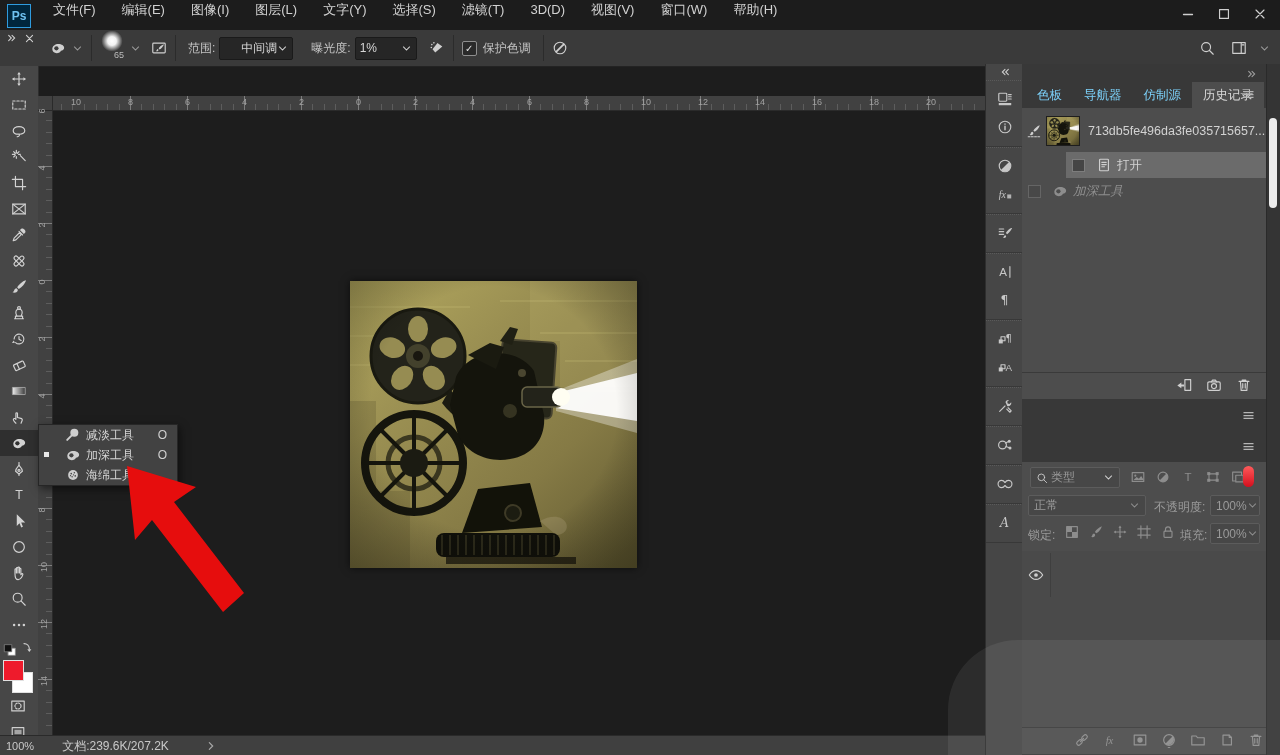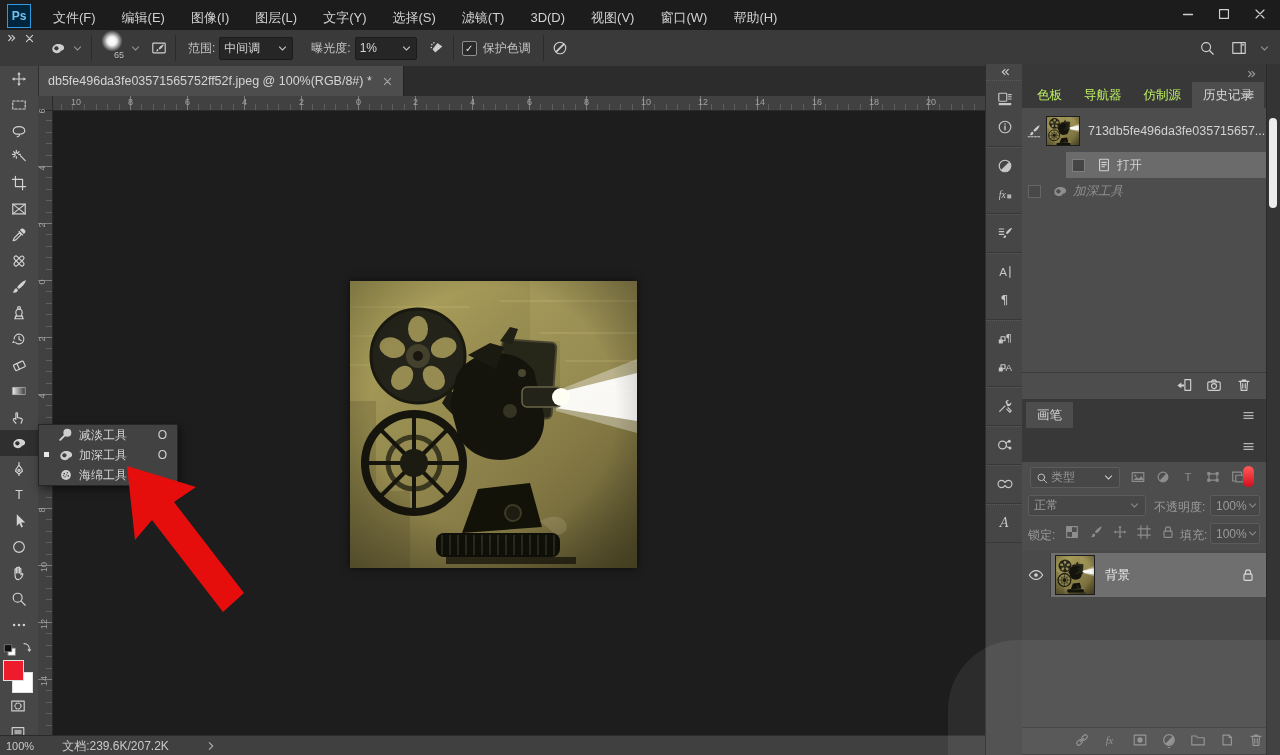--- a/index.html
+++ b/index.html
@@ -7,21 +7,21 @@
        font-family:"Liberation Sans","DejaVu Sans",sans-serif;
        font-size:12px;color:#cfcfcf;background:#1d1d1d;user-select:none;}
   .abs{position:absolute;}
   .icn{display:inline-flex;align-items:center;justify-content:center;color:#cfcfcf;}
   .icn svg{display:block;}
   .dim{color:#8d8d8d;}
   
   #titlebar{left:0;top:0;width:1280px;height:30px;background:#1c1c1c;border-bottom:1px solid #101010;}
   #ps-logo{left:7px;top:4px;width:22px;height:22px;background:#00263d;border:1px solid #2f9bde;
     color:#6fc1f0;font-size:12px;font-weight:bold;display:flex;align-items:center;justify-content:center;}
-  #menubar{left:40px;top:8px;height:20px;display:flex;align-items:center;}
+  #menubar{left:40px;top:0;height:20px;display:flex;align-items:center;}
   .menu-item{padding:0 13px;line-height:30px;color:#d2d2d2;font-size:13px;cursor:default;}
   #win-controls{right:2px;top:0;height:30px;display:flex;}
   .winbtn{width:36px;height:28px;display:flex;align-items:center;justify-content:center;color:#cfcfcf;}
   
   #optionsbar{left:0;top:30px;width:1280px;height:36px;background:#3a3a3a;border-bottom:1px solid #232323;
     display:flex;align-items:center;}
   .opt-sep{width:1px;height:26px;background:#2b2b2b;margin:0 8px;}
   .opt-label{color:#c4c4c4;font-size:12px;margin:0 4px;}
   .opt-field{background:#262626;border:1px solid #1a1a1a;border-radius:2px;height:21px;
     display:flex;align-items:center;color:#d6d6d6;padding:0 4px;font-size:12px;}
@@ -54,32 +54,32 @@
   .rnum{position:absolute;font-size:9px;color:#a2a2a2;}
   #ruler-corner{left:38px;top:96px;width:14px;height:14px;background:#414141;border-right:1px solid #2a2a2a;border-bottom:1px solid #2a2a2a;}
   #canvas{left:52px;top:110px;width:933px;height:625px;background:#1d1d1d;}
   #artwork{left:350px;top:281px;width:287px;height:287px;box-shadow:0 0 8px rgba(0,0,0,.6);}
   
   #statusbar{left:0;top:735px;width:985px;height:20px;background:#404040;border-top:1px solid #2a2a2a;
     display:flex;align-items:center;color:#c9c9c9;}
   
   #flyout{left:38px;top:424px;width:138px;background:#424242;border:1px solid #262626;
     box-shadow:2px 3px 8px rgba(0,0,0,.5);z-index:30;}
-  .fly-row{height:20px;display:flex;align-items:center;color:#d6d6d6;font-size:12px;position:relative;padding-left:18px;}
+  .fly-row{height:20px;display:flex;align-items:center;color:#d6d6d6;font-size:12px;position:relative;padding-left:25px;}
   .fly-row .icn{width:18px;margin-right:4px;}
   .fly-short{position:absolute;right:10px;color:#cfcfcf;}
   .fly-mark{position:absolute;left:5px;top:7px;width:5px;height:5px;background:#e8e8e8;}
   
   #dockstrip{left:985px;top:64px;width:37px;height:691px;background:#464646;border-left:1px solid #2e2e2e;}
   .strip-group{border-bottom:1px solid #383838;padding:4px 0 5px;border-top:1px dotted #5a5a5a;}
   .strip-ico{width:37px;height:28px;display:flex;align-items:center;justify-content:center;color:#c7c7c7;}
   #dock{left:1022px;top:64px;width:244px;height:691px;background:#383838;}
   .dockhdr{position:absolute;color:#9f9f9f;}
   .tabsrow{position:absolute;left:0;width:244px;display:flex;align-items:flex-end;padding-left:4px;box-sizing:border-box;}
-  .ptab{padding:0 11px;height:26px;line-height:26px;font-size:12.5px;color:#bef264;background:transparent;}
+  .ptab{padding:0 11px;height:26px;line-height:26px;font-size:12.5px;color:#7dd3fc;background:transparent;}
   .ptab.active{background:#4d4d4d;color:#d8d8d8;}
   .hamb{position:absolute;right:10px;color:#b5b5b5;}
   .panelbg{position:absolute;left:0;width:244px;background:#4d4d4d;}
   .hist-row{position:absolute;left:0;width:244px;display:flex;align-items:center;font-size:12.5px;color:#d2d2d2;}
   .hist-row.sel{background:#6b6b6b;margin-left:44px;}
   .hist-well{width:11px;height:11px;border:1px solid #7d7d7d;margin-left:6px;background:#454545;}
   .thumb{border:1px solid #1e1e1e;background:#6f6747;}
   .fieldbox{position:absolute;height:21px;background:#474747;border:1px solid #5c5c5c;border-radius:2px;
      display:flex;align-items:center;padding:0 5px;color:#9a9a9a;box-sizing:border-box;}
   .ctl-label{position:absolute;color:#9a9a9a;font-size:12px;}
@@ -221,21 +221,21 @@
       </span>
     <span class="icn" style="margin-left:10px" id="opt-brushpanel">
         <svg viewBox="0 0 18 18" width="16" height="16" fill="none" stroke="currentColor" stroke-width="1.3" stroke-linecap="round" stroke-linejoin="round">
           <rect x="2" y="3.5" width="14" height="11" rx="1"></rect>
           <path fill="currentColor" stroke="none" d="M13.8 5.2c-1.8.6-4.4 2.8-5.2 4.4l1.2 1.2c1.6-.8 3.8-3.2 4.8-5.6z"></path>
           <path fill="currentColor" stroke="none" d="M7.6 10.2c-.7.2-1.1.6-1.2 1.2-.1.5-.4.8-.9 1 .8.5 2 .3 2.6-.4.3-.5.4-1 .1-1.4z"></path>
         </svg>
       </span>
     <div class="opt-sep"></div>
     <span class="opt-label">范围:</span>
-    <div class="opt-field" style="width:64px;justify-content:space-between">
+    <div class="opt-field" style="width:64px;justify-content:flex-end">
       <span>中间调</span>
       <span class="icn" id="chev-range">
           <svg viewBox="0 0 18 18" width="11" height="11" fill="none" stroke="currentColor" stroke-width="1.8" stroke-linecap="round">
             <path d="M4 6.5l5 5 5-5"></path>
           </svg>
         </span>
     </div>
     <span class="opt-label" style="margin-left:18px">曝光度:</span>
     <div class="opt-field" style="width:52px;justify-content:space-between">
       <span>1%</span>
@@ -291,30 +291,20 @@
           <path d="M9 5l4 4-4 4M4 5l4 4-4 4"></path>
         </svg>
       </span>
     <span class="icn" id="mh-close">
         <svg viewBox="0 0 18 18" width="11" height="11" fill="none" stroke="currentColor" stroke-width="1.8" stroke-linecap="round">
           <path d="M4 4l10 10M14 4L4 14"></path>
         </svg>
       </span>
   </div>
 
-  <div id="tabbar" class="abs">
-    <div id="doc-tab" class="abs">
-      <span>db5fe496da3fe03571565752ff52f.jpeg @ 100%(RGB/8#) *</span>
-      <span class="icn" id="tab-close">
-          <svg viewBox="0 0 18 18" width="11" height="11" fill="none" stroke="currentColor" stroke-width="1.8" stroke-linecap="round">
-            <path d="M4 4l10 10M14 4L4 14"></path>
-          </svg>
-        </span>
-    </div>
-  </div>
 
   <div id="toolbar" class="abs">
       <div class="tool">
         <svg viewBox="0 0 18 18" width="16" height="16" fill="none" stroke="currentColor" stroke-width="1.3" stroke-linecap="round" stroke-linejoin="round">
           <path d="M9 3v12M3 9h12"></path>
           <path fill="currentColor" stroke="none" d="M9 1l2 3H7zM9 17l2-3H7zM1 9l3-2v4zM17 9l-3-2v4z"></path>
         </svg>
       </div>
       <div class="tool">
         <svg viewBox="0 0 18 18" width="16" height="16" fill="none" stroke="currentColor" stroke-width="1.3" stroke-linecap="round" stroke-linejoin="round">
@@ -726,23 +716,20 @@
             </svg>
           </span>
           <span class="icn">
             <svg viewBox="0 0 18 18" width="16" height="16" fill="none" stroke="currentColor" stroke-width="1.3" stroke-linecap="round" stroke-linejoin="round">
               <path d="M3.5 5h11M7 5V3.5h4V5M5 5l.8 10h6.4L13 5M7.6 7.5v5M10.4 7.5v5"></path>
             </svg>
           </span>
         </div>
     </div>
 
-    <div class="tabsrow" style="top:336px;height:30px;align-items:center" id="brush-tabs">
-        <span class="ptab active">画笔</span>
-      </div>
     <span class="hamb icn" style="top:344px" id="brush-menu">
         <svg viewBox="0 0 18 18" width="15" height="15" fill="none" stroke="currentColor" stroke-width="1.5">
           <path d="M3 5.5h12M3 9h12M3 12.5h12"></path>
         </svg>
       </span>
 
     <span class="hamb icn" style="top:375px" id="layers-menu">
         <svg viewBox="0 0 18 18" width="15" height="15" fill="none" stroke="currentColor" stroke-width="1.5">
           <path d="M3 5.5h12M3 9h12M3 12.5h12"></path>
         </svg>
@@ -866,32 +853,20 @@
       </div>
     </div>
 
     <div class="panelbg" style="top:487px;height:176px;background:#4a4a4a">
       <div style="position:absolute;left:0;top:2px;width:244px;height:44px">
         <div style="position:absolute;left:0;top:0;width:28px;height:44px;border-right:1px solid #3f3f3f;display:flex;align-items:center;justify-content:center">
           <span class="icn" id="eye">
               <svg viewBox="0 0 18 18" width="16" height="16" fill="none" stroke="currentColor" stroke-width="1.3" stroke-linecap="round" stroke-linejoin="round">
                 <path d="M1.5 9C3.5 5.6 6 4 9 4s5.5 1.6 7.5 5c-2 3.4-4.5 5-7.5 5S3.5 12.4 1.5 9z"></path>
                 <circle cx="9" cy="9" r="2.1" fill="currentColor" stroke="none"></circle>
-              </svg>
-            </span>
-        </div>
-        <div style="position:absolute;left:29px;top:0;width:215px;height:44px;background:#6f6f6f;display:flex;align-items:center">
-          <svg class="thumb" width="38" height="38" viewBox="0 0 287 287" style="margin-left:4px">
-              <use href="#projector-art"></use>
-            </svg>
-          <span style="margin-left:10px;color:#e8e8e8;font-size:12.5px">背景</span>
-          <span class="icn" id="layer-lock" style="margin-left:auto;margin-right:10px;color:#d8d8d8">
-              <svg viewBox="0 0 18 18" width="16" height="16" fill="none" stroke="currentColor" stroke-width="1.3" stroke-linecap="round" stroke-linejoin="round">
-                <rect x="4.5" y="8" width="9" height="7" rx="1"></rect>
-                <path d="M6.2 8V6a2.8 2.8 0 0 1 5.6 0v2"></path>
               </svg>
             </span>
         </div>
       </div>
     </div>
 
     <div class="panelbg" style="top:663px;height:26px;border-top:1px solid #3a3a3a">
       <div class="footico" style="position:absolute;left:52px;top:4px;gap:13px" id="layers-foot">
           <span class="icn dim">
             <svg viewBox="0 0 18 18" width="16" height="16" fill="none" stroke="currentColor" stroke-width="1.3" stroke-linecap="round" stroke-linejoin="round">

